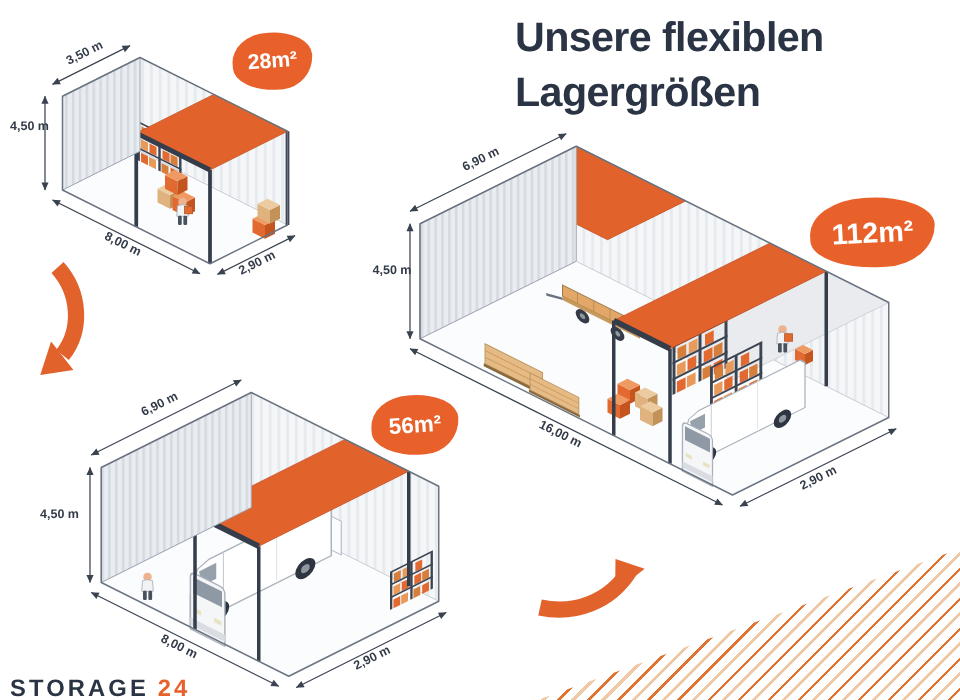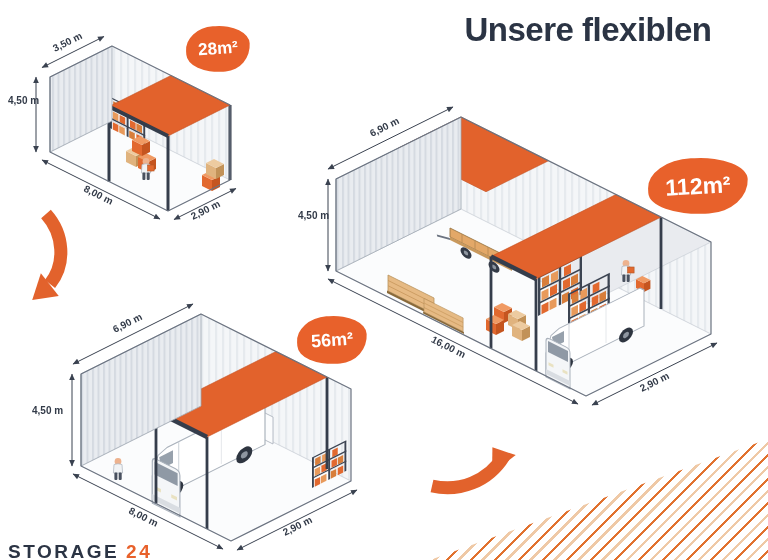--- a/index.html
+++ b/index.html
@@ -1,19 +1,19 @@
 <!DOCTYPE html>
 <html><head>
 <meta charset="utf-8">
 <style>
   *{margin:0;padding:0;box-sizing:border-box}
   html,body{width:768px;height:560px}
   body{position:relative;overflow:hidden;background:#fff;font-family:"Liberation Sans",sans-serif}
   .abs{position:absolute}
-  .title{left:412px;top:8px;width:352px;text-align:center;color:#2B3444;font-weight:800;font-size:33px;line-height:1.34;letter-spacing:-0.5px}
+  .title{left:412px;top:8px;width:352px;color:#2B3444;font-weight:800;font-size:33px;line-height:1.34;letter-spacing:-0.5px}
   .badge{display:flex;align-items:center;justify-content:center;background:#E8612B;color:#fff;font-weight:800;
          border-radius:46% 54% 42% 58% / 52% 44% 60% 44%}
   .badge-28{left:186px;top:26px;width:64px;height:46px;font-size:17px;transform:rotate(-4deg)}
   .badge-56{left:297px;top:316px;width:70px;height:48px;font-size:18px;transform:rotate(-4deg)}
   .badge-112{left:648px;top:158px;width:100px;height:56px;font-size:23px;transform:rotate(-3deg)}
   .logo{left:8px;top:541px;font-size:19px;font-weight:800;letter-spacing:2.5px;color:#2B3444;white-space:nowrap}
   .logo .num{color:#E8612B;margin-left:7px}
   .hatch{right:0;bottom:0;width:338px;height:126px;
     background:repeating-linear-gradient(135deg, transparent 0 6px, #EFC9A6 6px 8.5px, transparent 8.5px 15px, #E1722F 15px 17px);
     clip-path:polygon(100% 4%, 100% 100%, 0 100%)}
@@ -256,17 +256,18 @@
   </div>
 <div class="abs badge badge-56">
     <span>56m²</span>
   </div>
 <div class="abs badge badge-112">
     <span>112m²</span>
   </div>
 
 <div class="abs title">
   <div>Unsere flexiblen</div>
+  <div>Lagergrößen</div>
 </div>
 
 <div class="abs logo">
   <span>STORAGE</span><span class="num">24</span>
 </div>
 
 </body></html>

